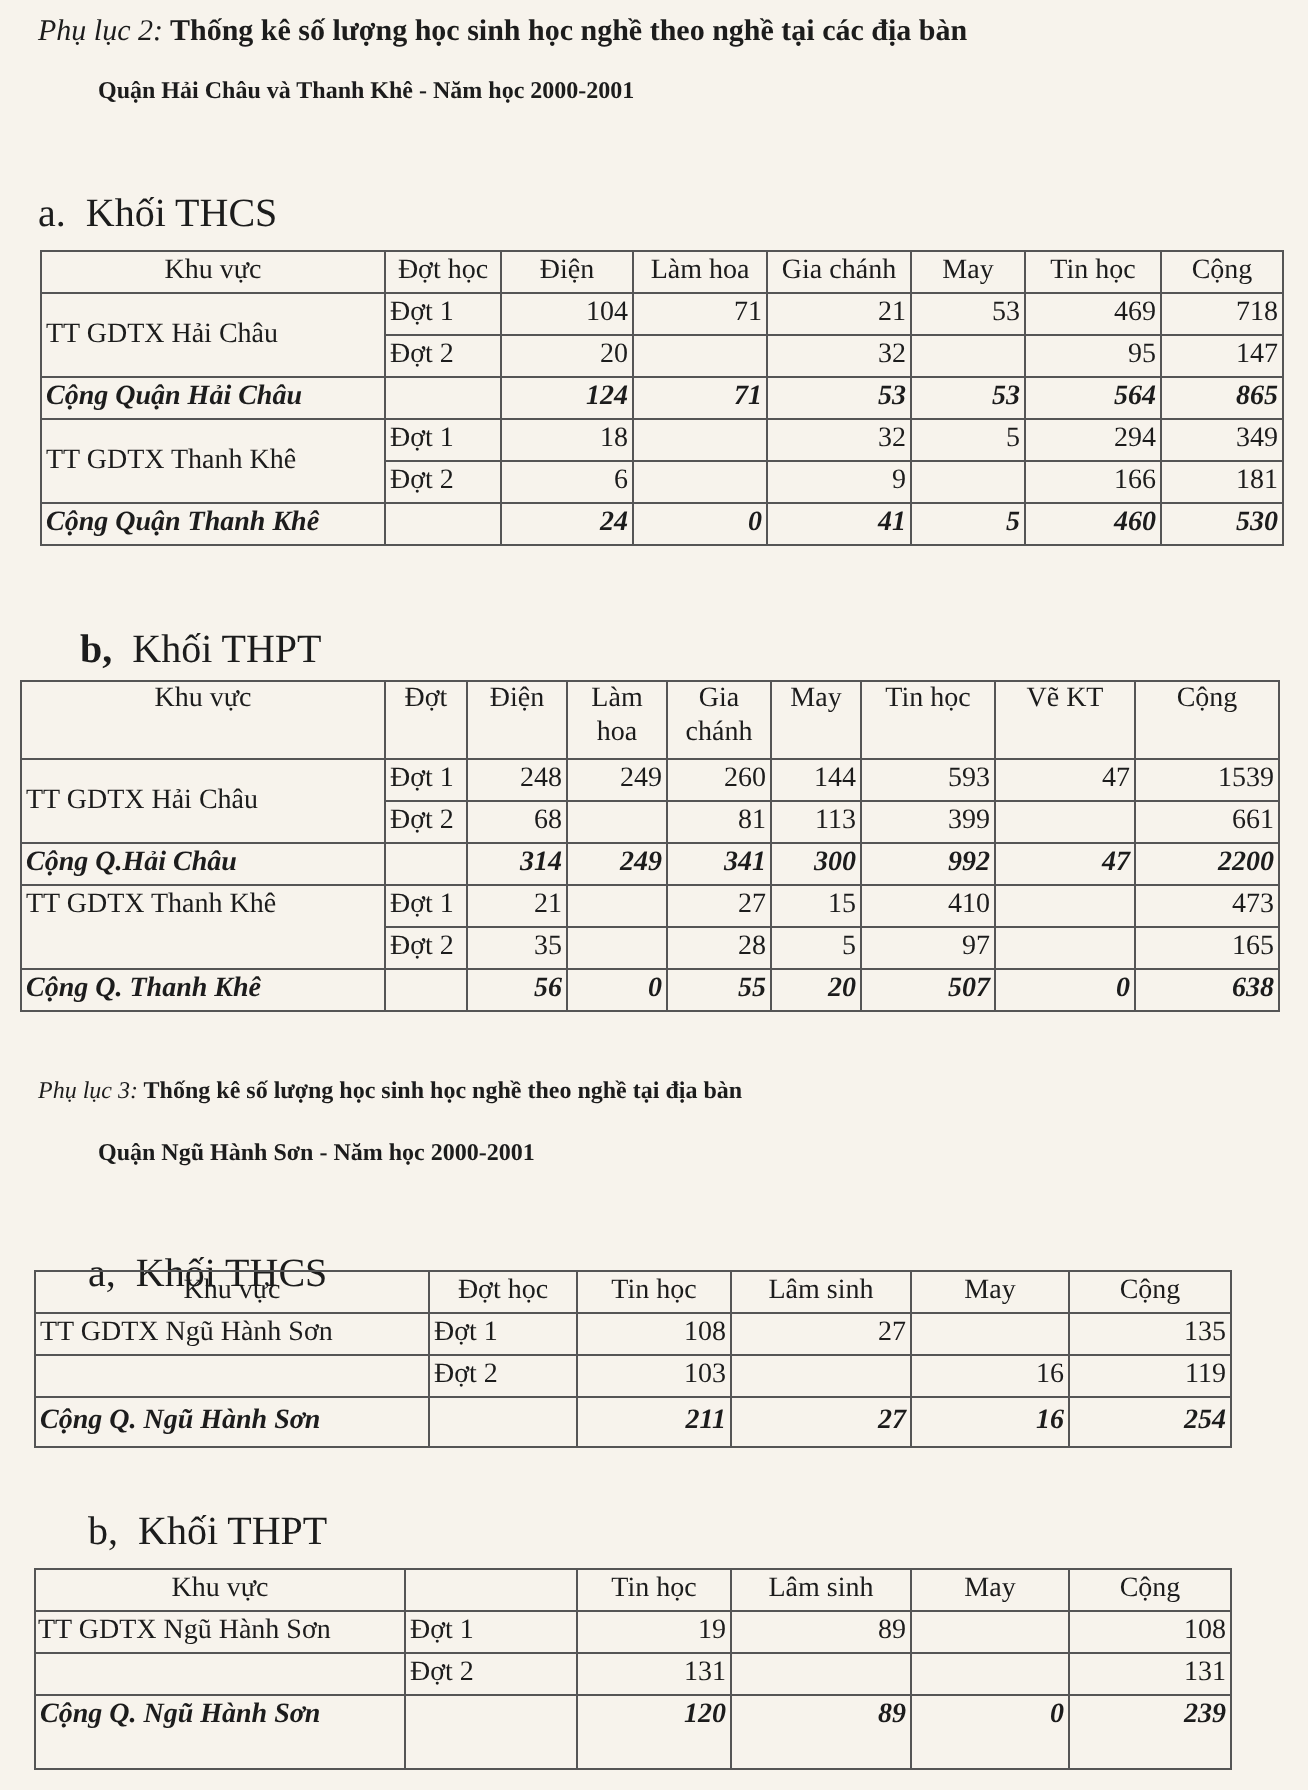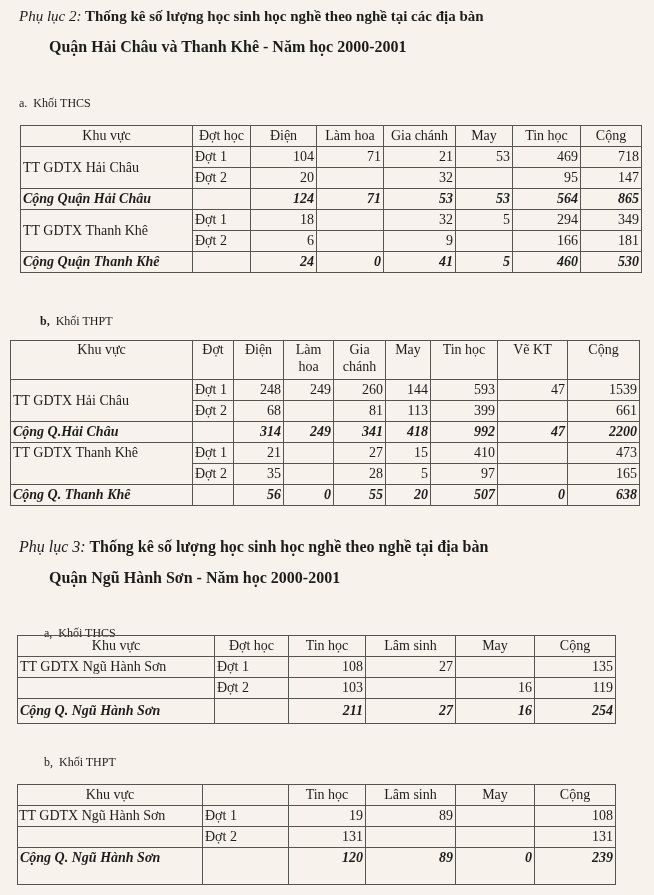--- a/index.html
+++ b/index.html
@@ -3,23 +3,23 @@
 <meta charset="utf-8">
 <style>
   html, body { margin:0; padding:0; }
   body {
     width:654px; height:895px; overflow:hidden; position:relative;
     background:#f7f3ec;
     font-family:"Liberation Serif","DejaVu Serif",serif;
     color:#1c1c1c;
   }
   .abs { position:absolute; }
-  .heading { font-size:16px; font-weight:bold; white-space:nowrap; }
+  .heading { font-size:12px; font-weight:bold; white-space:nowrap; }
   .heading .lead { font-style:italic; font-weight:normal; }
-  .sub { font-size:12px; white-space:nowrap; }
+  .sub { font-size:20px; white-space:nowrap; }
   .sub .letter { font-weight:normal; }
   .sub .letter.b { font-weight:bold; }
   table { border-collapse:collapse; position:absolute; table-layout:fixed; }
   td, th {
     border:1px solid #555;
     font-size:14px; font-weight:normal;
     padding:0 2px; line-height:20px; height:20px;
     white-space:nowrap; overflow:hidden;
   }
   th { text-align:center; vertical-align:top; }
@@ -175,21 +175,21 @@
     <td class="num">399</td>
     <td class="num"></td>
     <td class="num">661</td>
   </tr>
   <tr class="total">
     <td class="name">Cộng Q.Hải Châu</td>
     <td class="name"></td>
     <td class="num">314</td>
     <td class="num">249</td>
     <td class="num">341</td>
-    <td class="num">418</td>
+    <td class="num">300</td>
     <td class="num">992</td>
     <td class="num">47</td>
     <td class="num">2200</td>
   </tr>
   <tr>
     <td class="name" rowspan="2" style="vertical-align:top;">TT  GDTX Thanh Khê</td>
     <td class="name">Đợt 1</td>
     <td class="num">21</td>
     <td class="num"></td>
     <td class="num">27</td>

